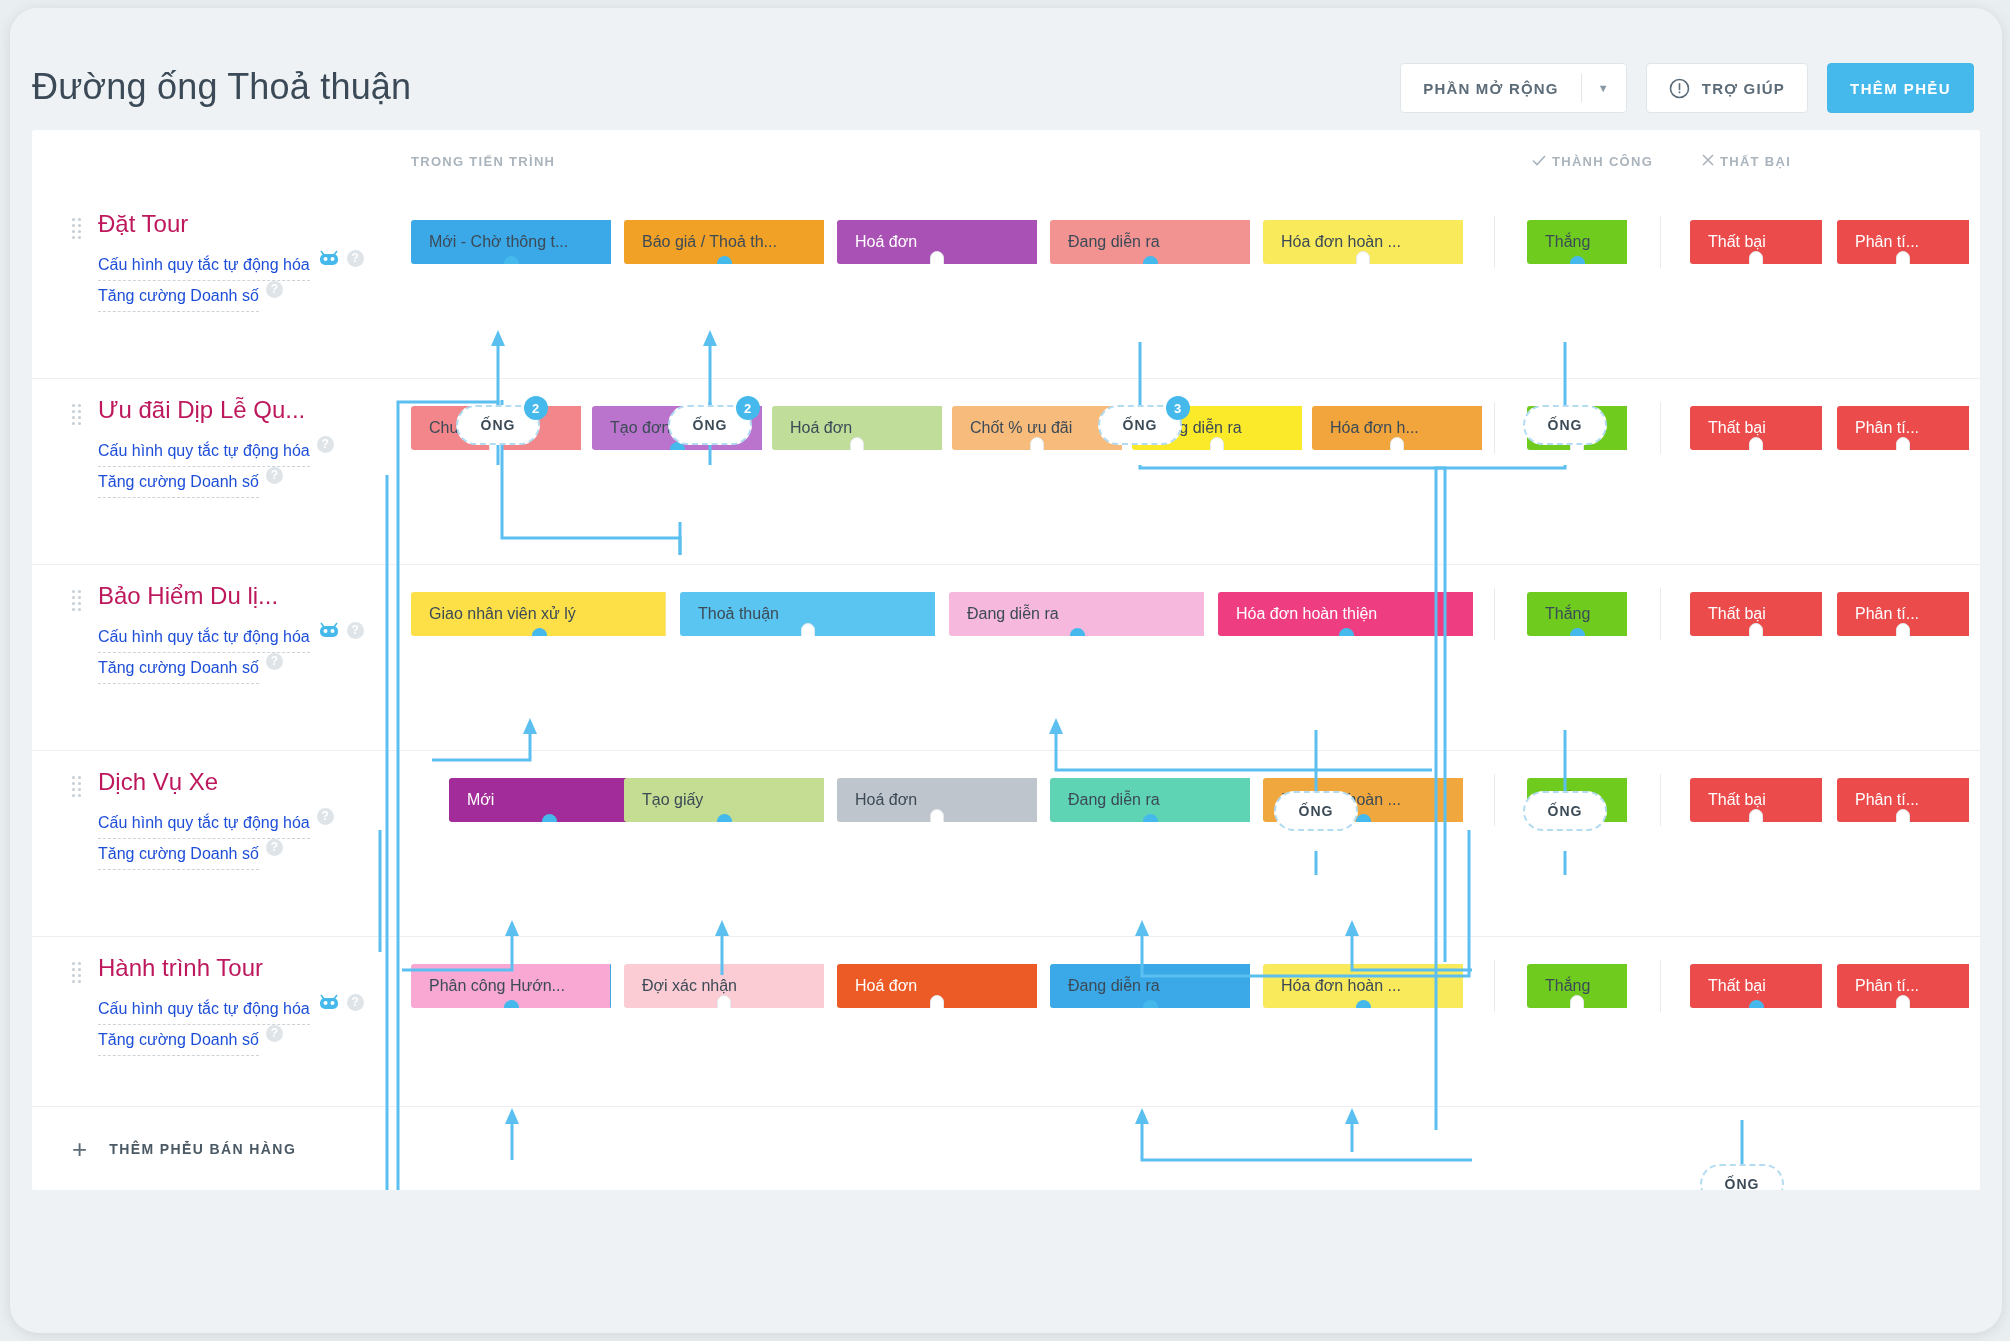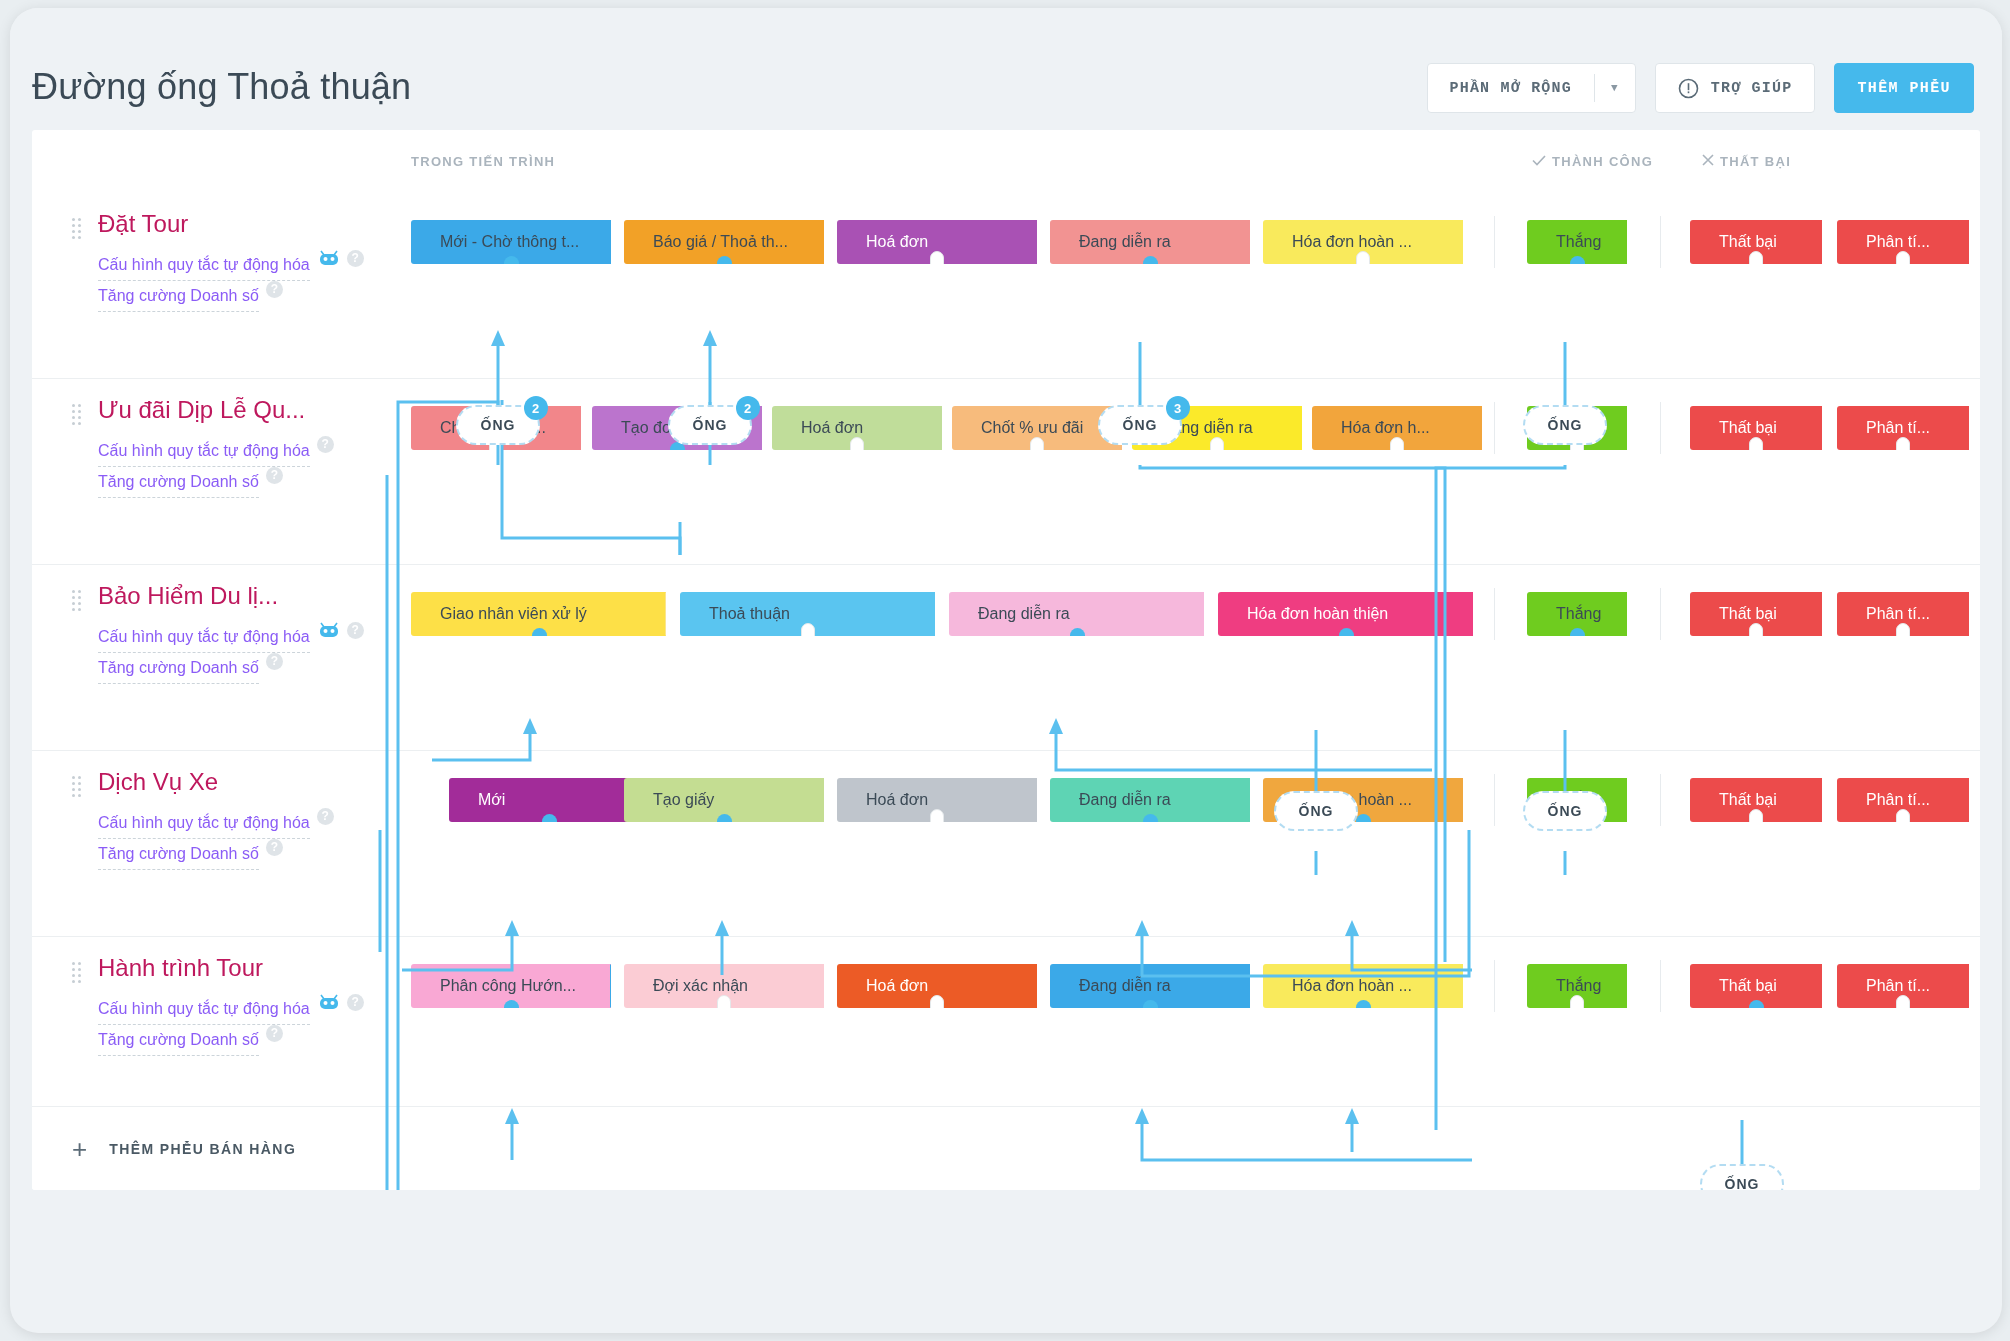--- a/index.html
+++ b/index.html
@@ -22,21 +22,21 @@
   .topbar {
     position:relative;
     height:122px;
     background:#eef2f5;
   }
   .page-title {
     position:absolute; left:22px; top:58px;
     font-size:36px; color:#3b4a56; font-weight:400;
     letter-spacing:.2px;
   }
-  .top-actions { position:absolute; right:28px; top:55px; display:flex; align-items:center; gap:19px;font-family:Liberation Mono, monospace; }
+  .top-actions { position:absolute; right:28px; top:55px; display:flex; align-items:center; gap:19px; }
   .btn {
     height:50px; display:flex; align-items:center;
     background:#fff; border:1px solid #dfe5e9; border-radius:4px;
     font-size:15px; font-weight:bold; color:#5b6b77; letter-spacing:1.2px;
     padding:0 22px; cursor:pointer;
   }
   .btn-split { padding:0; }
   .btn-split .lbl { padding:0 22px; display:flex; align-items:center; height:100%; }
   .btn-split .divider { width:1px; height:28px; background:#dfe5e9; }
   .btn-split .caret { padding:0 16px; display:flex; align-items:center; height:100%; color:#8a98a3; font-size:11px; }
@@ -59,42 +59,42 @@
   .row { position:relative; height:186px; }
   .row-sep { position:absolute; left:0; right:0; height:1px; background:#eceff1; }
 
   .row-info { position:absolute; left:40px; top:18px; width:330px; }
   .drag-dots { position:absolute; left:0; top:8px; width:12px; height:20px;
      display:grid; grid-template-columns:repeat(2,4px); grid-template-rows:repeat(4,4px); gap:2px; }
   .drag-dots i { width:3px; height:3px; background:#c6ced4; border-radius:50%; display:block; }
   .row-name { margin-left:26px; font-size:24px; color:#be185d; font-weight:400; }
   .row-links { margin-left:26px; margin-top:12px; }
   .row-link {
-    font-size:16px; color:#8b5cf6; line-height:30px;
+    font-size:16px; color:#1d4ed8; line-height:30px;
     border-bottom:1px dashed #ccd4da; display:inline-block;
     cursor:pointer;
   }
   .row-link-wrap { display:flex; align-items:flex-start; flex-wrap:wrap; }
   .bot-icon { display:inline-block; margin-left:8px; vertical-align:-3px; }
   .q-icon {
     display:inline-block; width:17px; height:17px; border-radius:50%;
     background:#dfe4e8; color:#fff; font-size:12px; line-height:17px;
     text-align:center; margin-left:7px; vertical-align:2px; font-weight:bold;
   }
   
   .col-head {
     position:absolute; font-size:13px; font-weight:bold;
     letter-spacing:1.3px; color:#aab4bd;
   }
   .col-head .ic { margin-right:6px; }
   .stage {
     position:absolute;
     height:44px;
     display:flex; align-items:center;
-    padding-left:29px;
+    padding-left:18px;
     font-size:16px;
     color:#3b4a56;
     border-radius:3px 0 0 3px;
     cursor:pointer;
     white-space:nowrap;
     overflow:hidden;
   }
   .stage .arrow {
     position:absolute; right:-0px; top:0;
     width:22px; height:44px;

